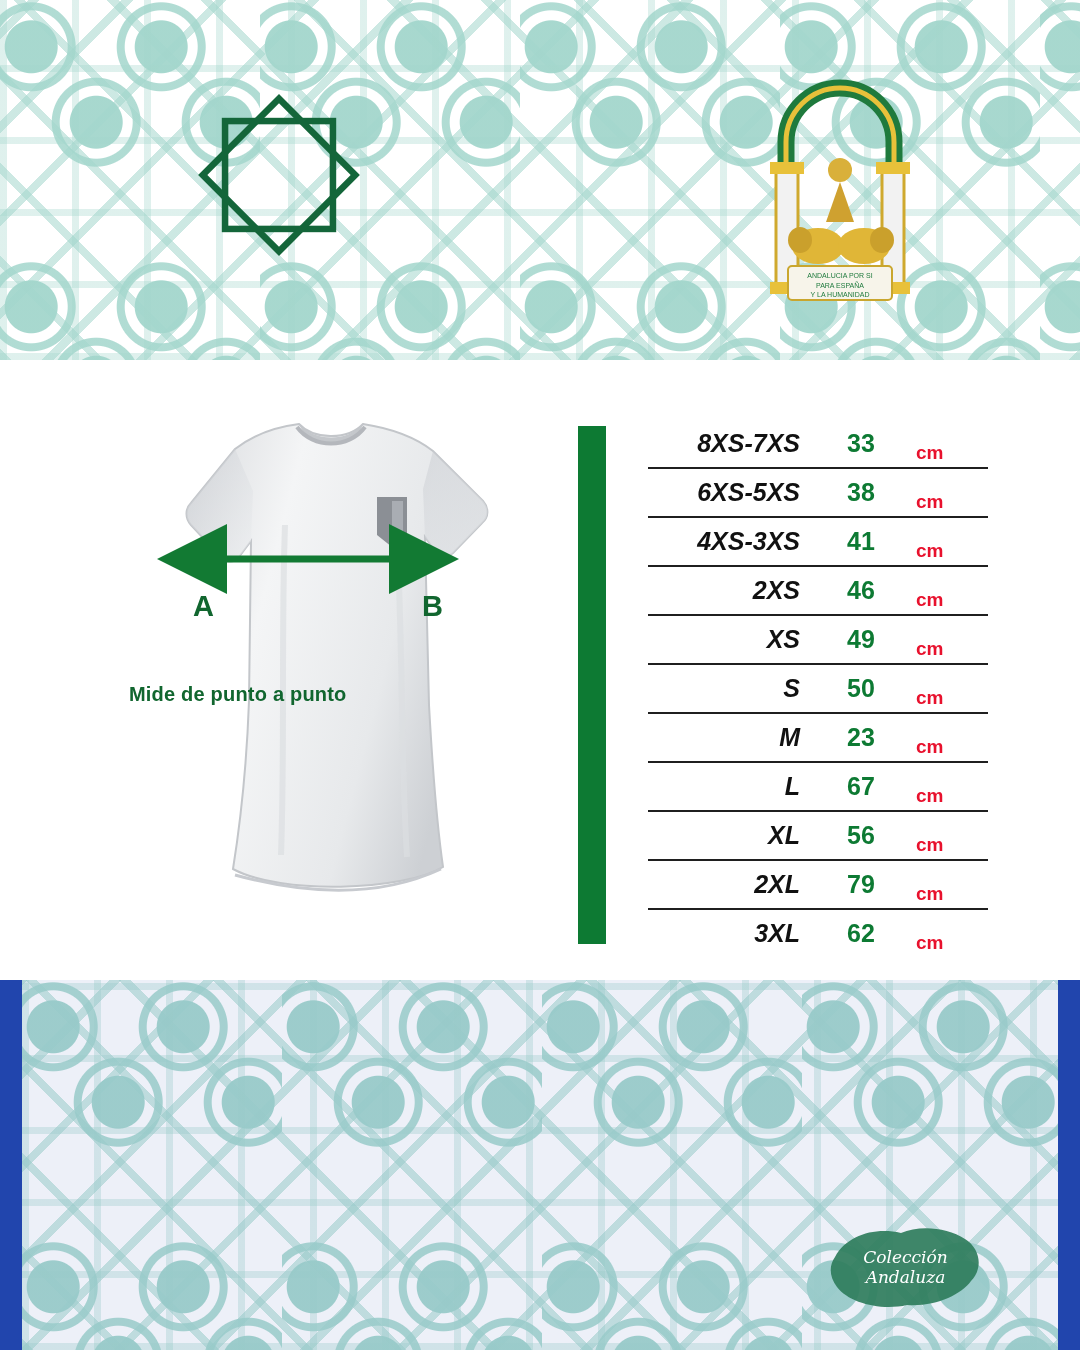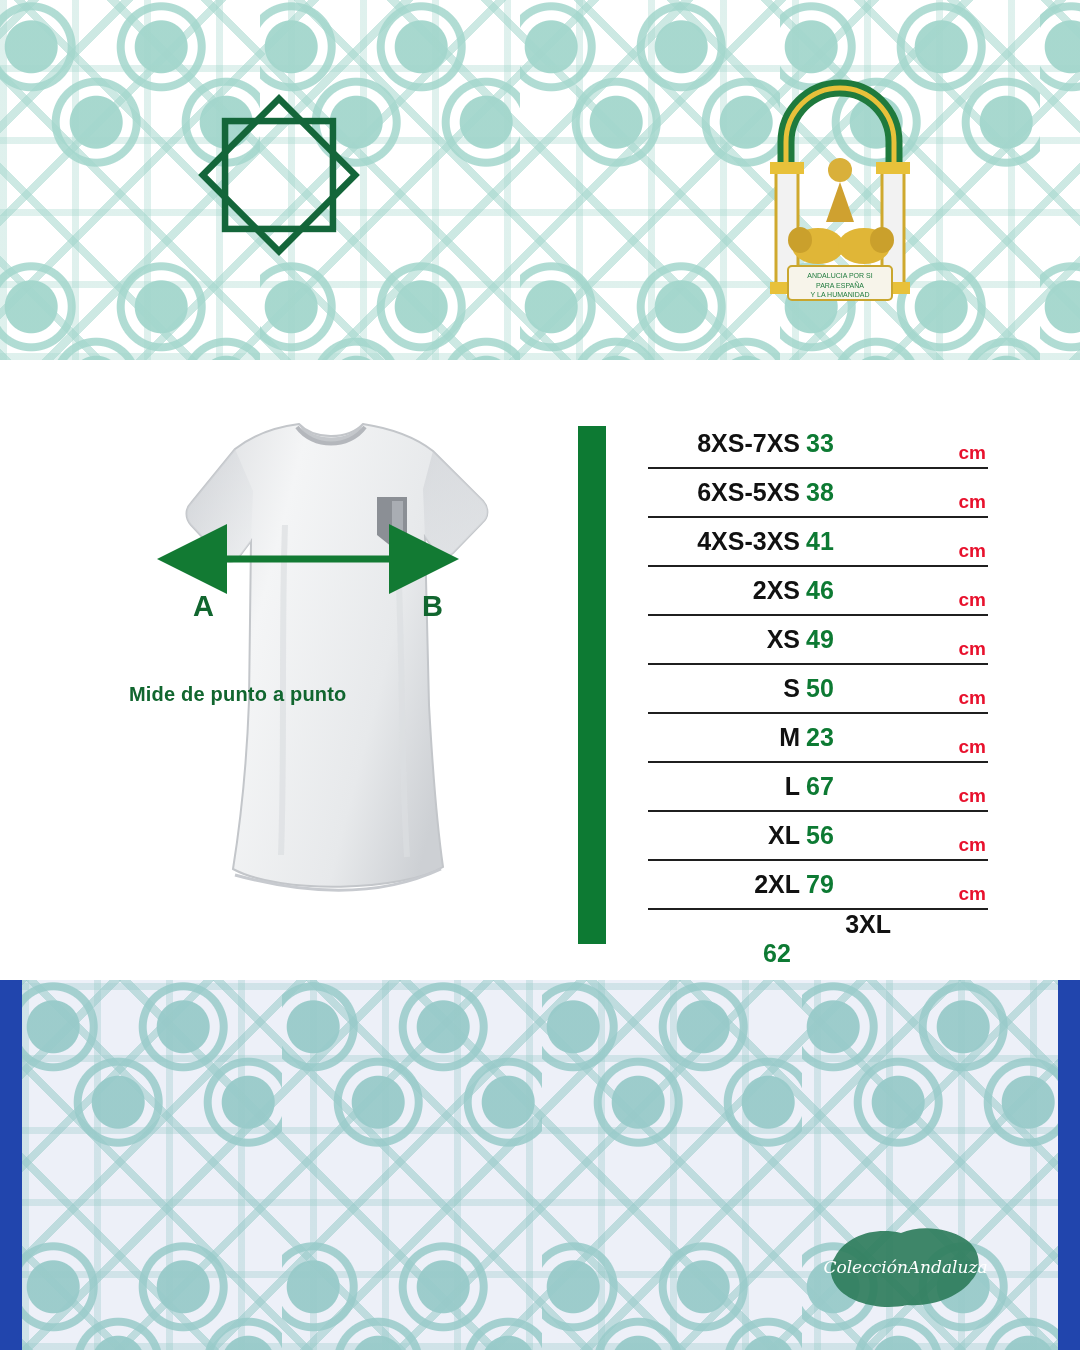--- a/index.html
+++ b/index.html
@@ -119,39 +119,40 @@
     top: 60px;
     width: 340px;
   }
   .size-row {
     display: flex;
     align-items: center;
     height: 47px;
     border-bottom: 2px solid #1f1f1f;
     position: relative;
   }
-  .size-row:last-child { border-bottom: none; flex-direction: column; }
+  .size-row:last-child { border-bottom: none; }
   .size-name {
     width: 152px;
     text-align: right;
     font-size: 25px;
     font-weight: bold;
     color: #111111;
     padding-right: 6px;
+    font-style: italic;
   }
   .size-value {
     width: 110px;
-    text-align: left;
+    text-align: center;
     font-size: 25px;
     font-weight: bold;
     color: #0d7a33;
   }
   .size-unit {
     width: 70px;
-    text-align: right;
+    text-align: left;
     font-size: 19px;
     font-weight: bold;
     color: #e8112d;
     position: relative;
     top: 9px;
   }
 
   
   #bottom-band {
     top: 980px;
@@ -170,21 +171,21 @@
     position: absolute;
     right: 70px;
     bottom: 30px;
     width: 165px;
     height: 105px;
   }
   .badge-text {
     position: absolute;
     inset: 0;
     display: flex;
-    flex-direction: row;
+    flex-direction: column;
     align-items: center;
     justify-content: center;
     color: #ffffff;
     font-family: "DejaVu Serif", serif;
     font-style: italic;
     line-height: 1.15;
     text-align: center;
   }
   .badge-text .l1 { font-size: 17px; }
   .badge-text .l2 { font-size: 17px; }

